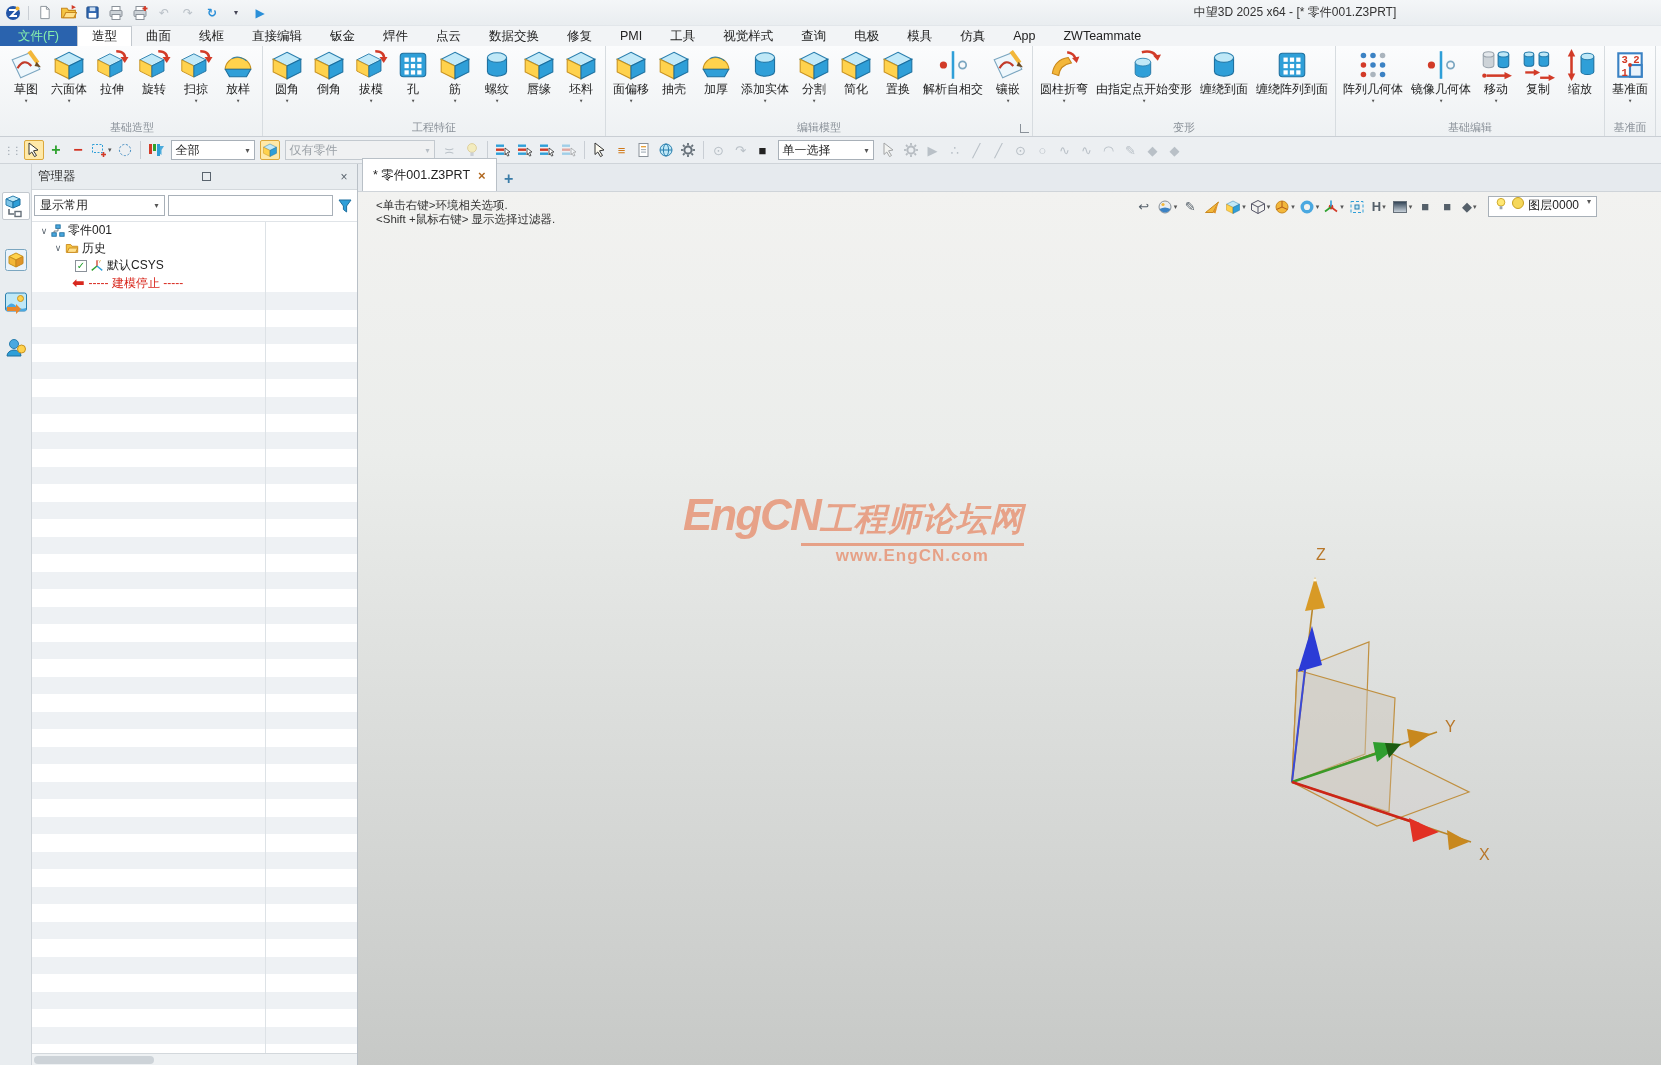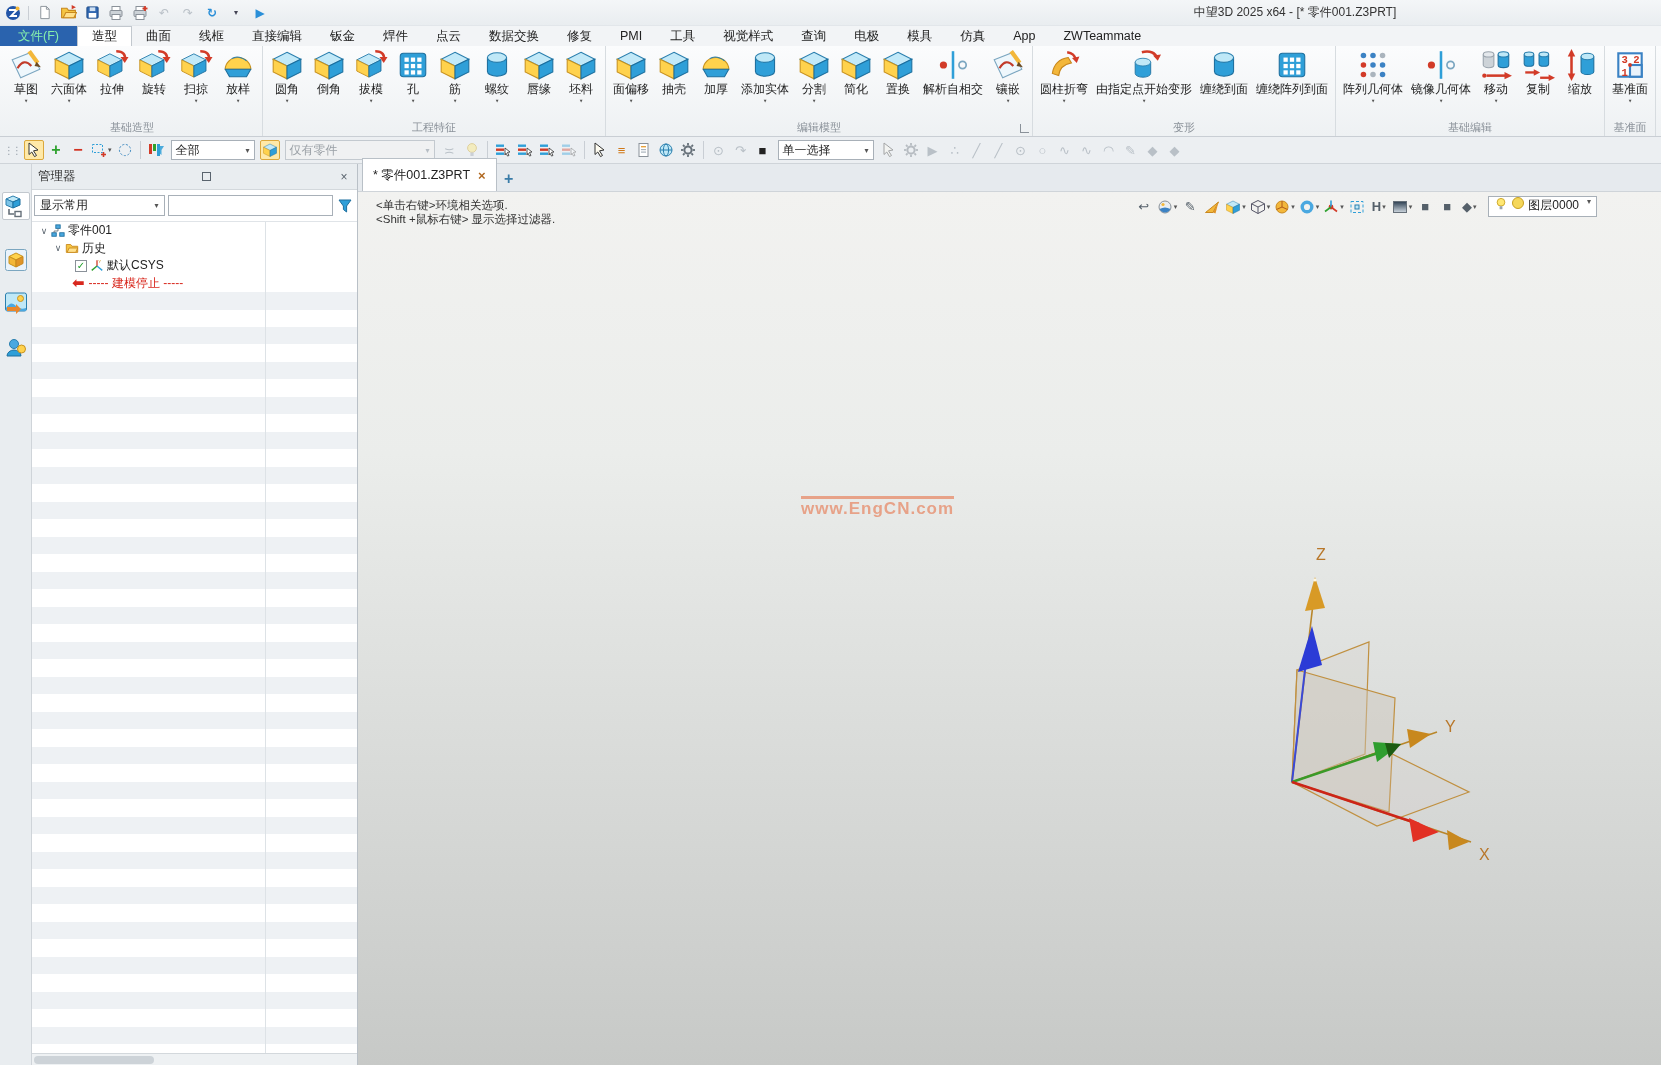--- a/index.html
+++ b/index.html
@@ -1281,20 +1281,24 @@
             <svg viewBox="0 0 16 16">
                 <use href="#si-bulb"></use>
               </svg>
             <span class="layerdot"></span>
             <span class="ltext">图层0000</span>
             <span class="ccaret">▾</span>
           </div>
         </div>
 
         <div class="watermark">
+          <div class="wm1">
+            <span class="wm-en">EngCN</span>
+            <span class="wm-cn">工程师论坛网</span>
+          </div>
           <div class="wm2">www.EngCN.com</div>
         </div>
 
         <svg class="triad" viewBox="0 0 1301 873">
 
           <polygon points="933,590 938,478 1010,450 1006,562" fill="#d5cec6" fill-opacity=".25" stroke="#c09040" stroke-width="1.2"></polygon>
           <polygon points="933,590 938,478 1036,506 1030,620" fill="#cdc5bb" fill-opacity=".45" stroke="#c09040" stroke-width="1.2"></polygon>
           <polygon points="933,590 1025,558 1110,600 1018,634" fill="#d5cec6" fill-opacity=".2" stroke="#c09040" stroke-width="1.2"></polygon>
 
           <line x1="933" y1="590" x2="956" y2="395" stroke="#b8862a" stroke-width="1.6"></line>

